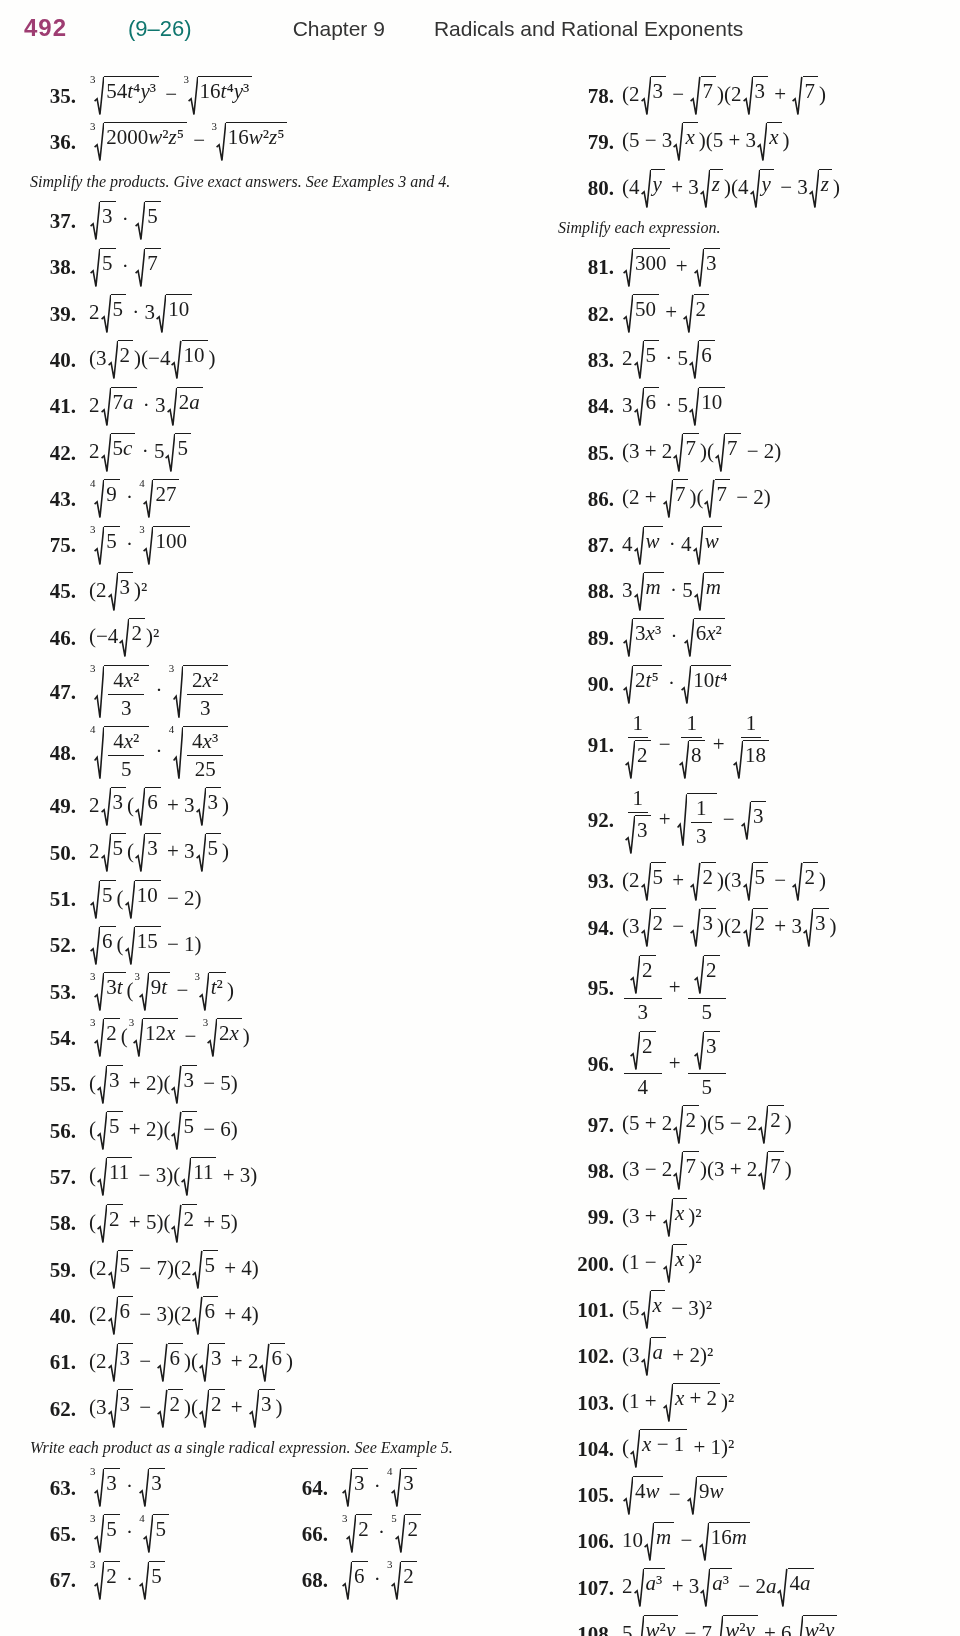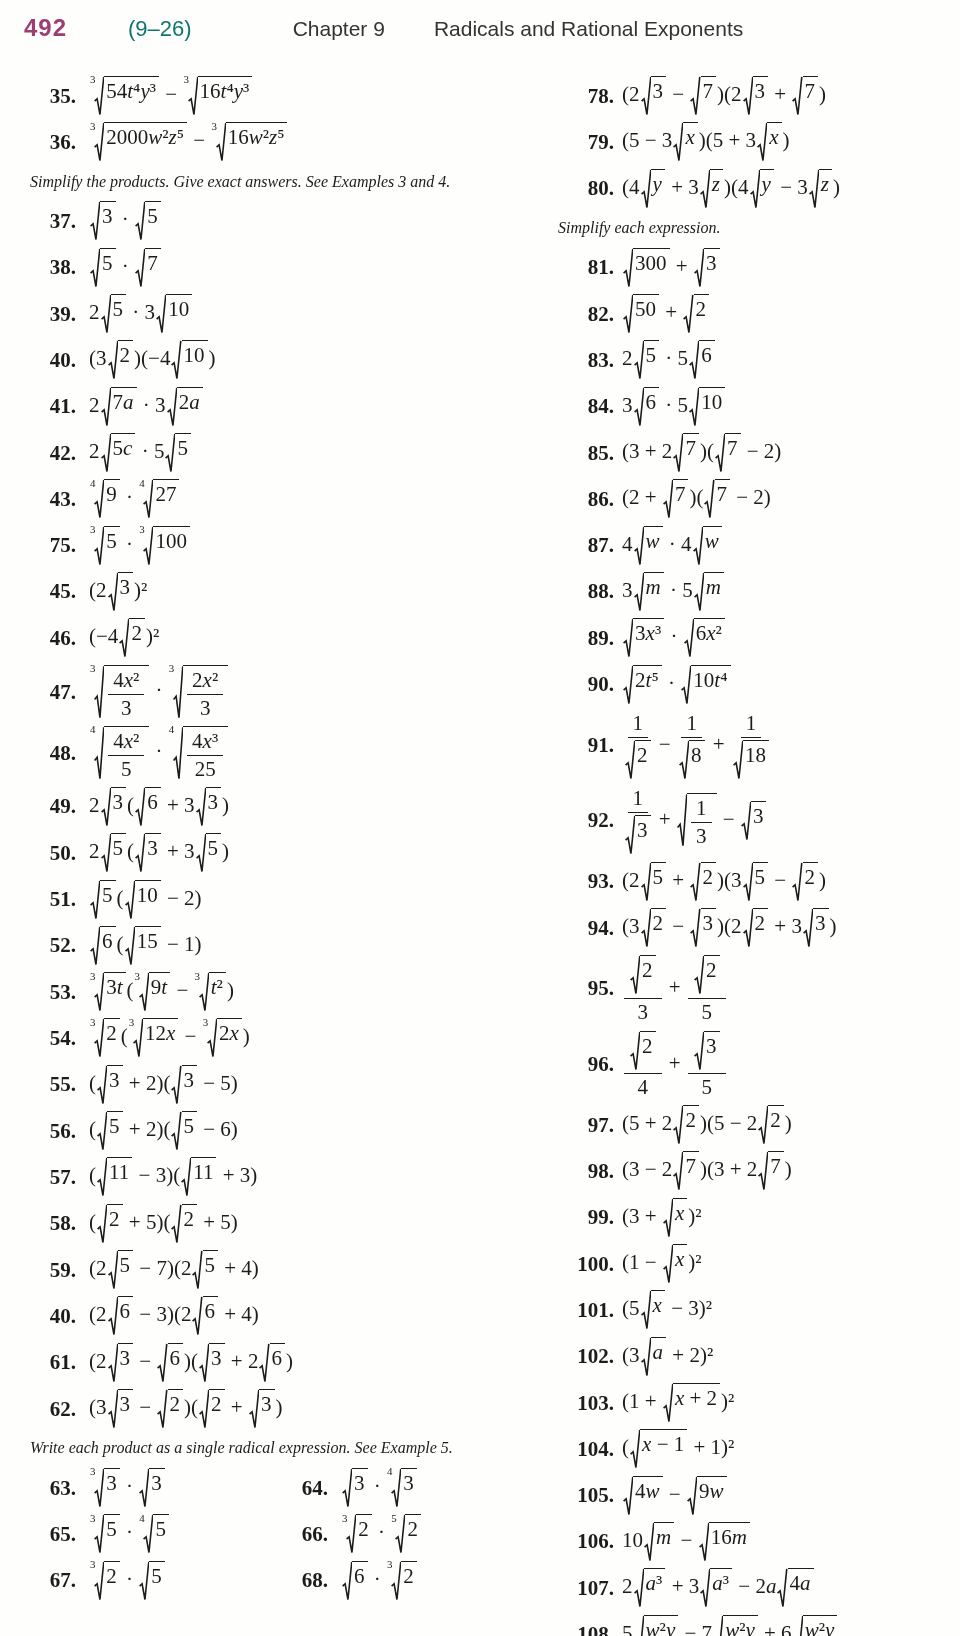--- a/index.html
+++ b/index.html
@@ -997,21 +997,21 @@
         <div class="prob">
           <span class="pnum">99.</span>
           <span class="pexpr">(3 + <span class="rad">
               <svg class="rsgn" viewBox="0 0 10 40" preserveAspectRatio="none" aria-hidden="true">
                 <path d="M0.6,25 L3.1,22.6 L5.9,38.2 L9.7,0.9" fill="none" stroke="currentColor" stroke-width="1.6" vector-effect="non-scaling-stroke"></path>
               </svg>
               <span class="rbar"><i>x</i></span>
             </span>)²</span>
         </div>
         <div class="prob">
-          <span class="pnum">100.</span>
+          <span class="pnum">200.</span>
           <span class="pexpr">(1 − <span class="rad">
               <svg class="rsgn" viewBox="0 0 10 40" preserveAspectRatio="none" aria-hidden="true">
                 <path d="M0.6,25 L3.1,22.6 L5.9,38.2 L9.7,0.9" fill="none" stroke="currentColor" stroke-width="1.6" vector-effect="non-scaling-stroke"></path>
               </svg>
               <span class="rbar"><i>x</i></span>
             </span>)²</span>
         </div>
         <div class="prob">
           <span class="pnum">101.</span>
           <span class="pexpr">(5<span class="rad">

